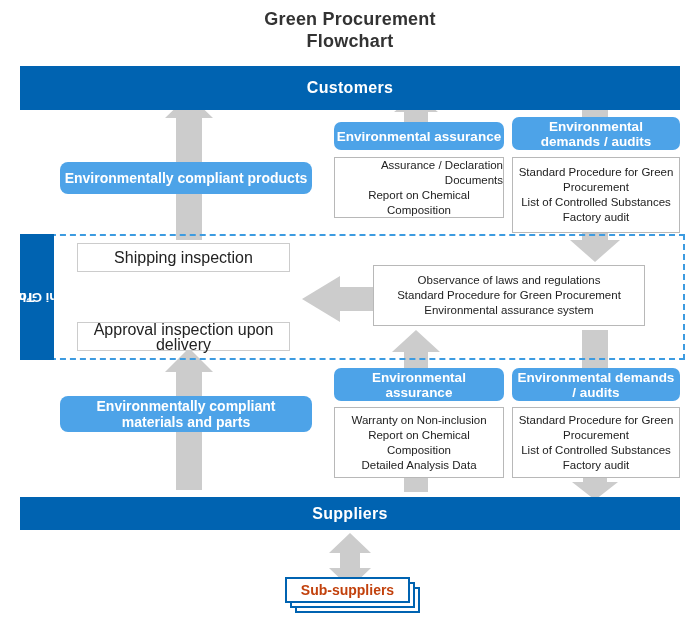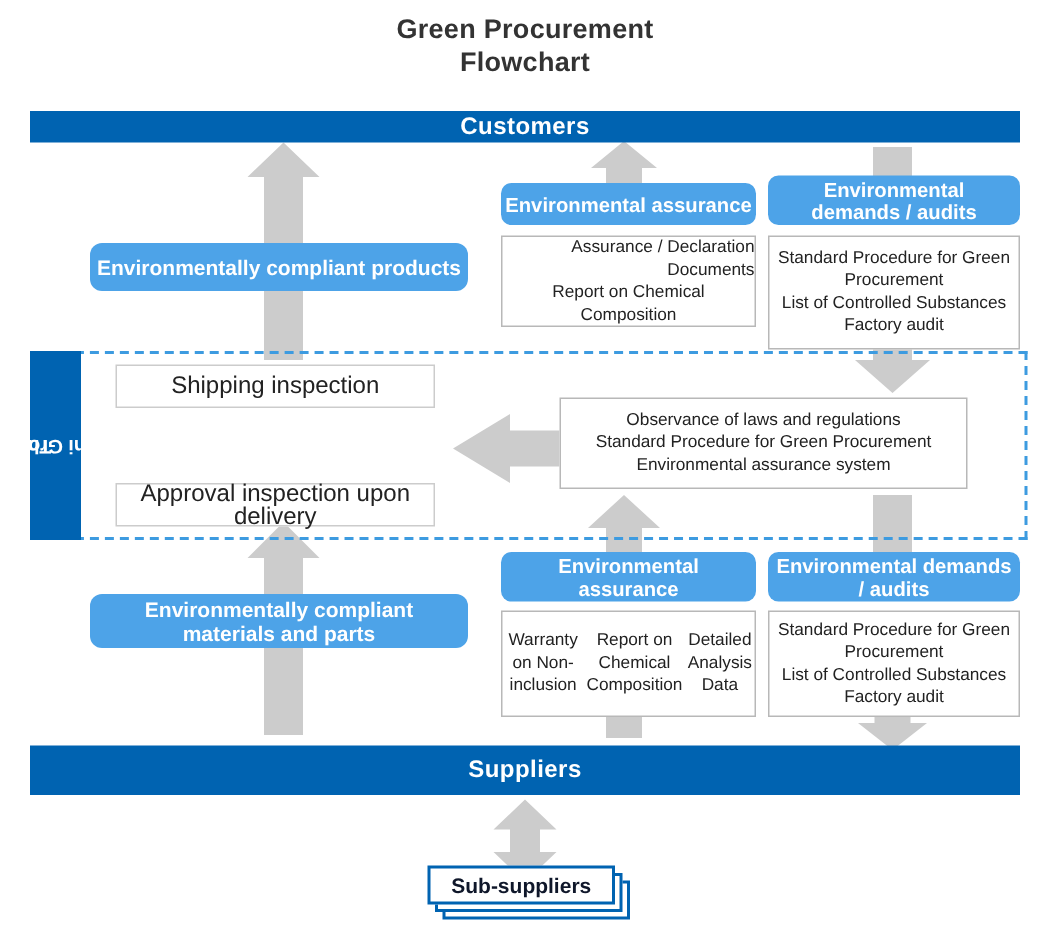--- a/index.html
+++ b/index.html
@@ -138,21 +138,21 @@
   }
   .stack .front {
     position: absolute;
     left: 0; top: 0;
     border: 2px solid #0063b1;
     background: #ffffff;
     box-sizing: border-box;
     display: flex;
     align-items: center;
     justify-content: center;
-    color: #0f172a;
+    color: #c2410c;
     font-size: 14px;
     font-weight: bold;
   }
 </style>
 </head>
 <body>
 
 <div id="canvas">
 
   <div class="title">
@@ -180,21 +180,21 @@
       <path d="M 176 490 L 176 372 L 165 372 L 189 348 L 213 372 L 202 372 L 202 490 Z"></path>
 
       <rect x="404" y="478" width="24" height="14"></rect>
 
       <path d="M 583 478 L 607 478 L 607 482 L 618 482 L 595 500 L 572 482 L 583 482 Z"></path>
 
       <path d="M 350 533 L 371 553 L 360 553 L 360 568 L 371 568 L 350 588 L 329 568 L 340 568 L 340 553 L 329 553 Z"></path>
     </g>
   </svg>
 
-  <div class="band" style="left:20px; top:74px; width:660px; height:21px; z-index:4;">
+  <div class="band" style="left:20px; top:66px; width:660px; height:44px; z-index:4;">
     <span>Customers</span>
   </div>
 
   <div class="pill" style="left:334px; top:122px; width:170px; height:28px;">
     <span>Environmental assurance</span>
   </div>
   <div class="wbox" style="left:334px; top:157px; width:170px; height:61px; flex-direction:column;align-items:flex-end;">
     <div>Assurance / Declaration</div>
     <div>Documents</div>
     <div>Report on Chemical Composition</div>
@@ -231,21 +231,21 @@
   <div class="wbox" style="left:373px; top:265px; width:272px; height:61px; flex-direction:column;">
     <div>Observance of laws and regulations</div>
     <div>Standard Procedure for Green Procurement</div>
     <div>Environmental assurance system</div>
   </div>
 
   <div class="pill" style="left:334px; top:368px; width:170px; height:33px; flex-direction:column;">
     <span>Environmental</span>
     <span>assurance</span>
   </div>
-  <div class="wbox" style="left:334px; top:407px; width:170px; height:71px; ">
+  <div class="wbox" style="left:334px; top:407px; width:170px; height:71px; flex-direction:column;">
     <div>Warranty on Non-inclusion</div>
     <div>Report on Chemical Composition</div>
     <div>Detailed Analysis Data</div>
   </div>
 
   <div class="pill" style="left:512px; top:368px; width:168px; height:33px; flex-direction:column;">
     <span>Environmental demands</span>
     <span>/ audits</span>
   </div>
   <div class="wbox" style="left:512px; top:407px; width:168px; height:71px; flex-direction:column;">

